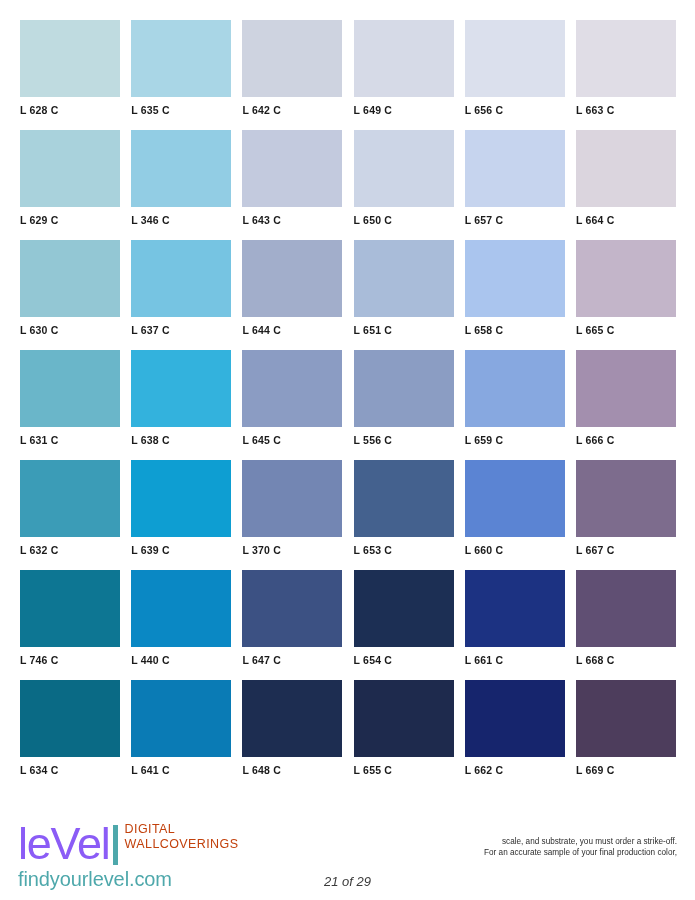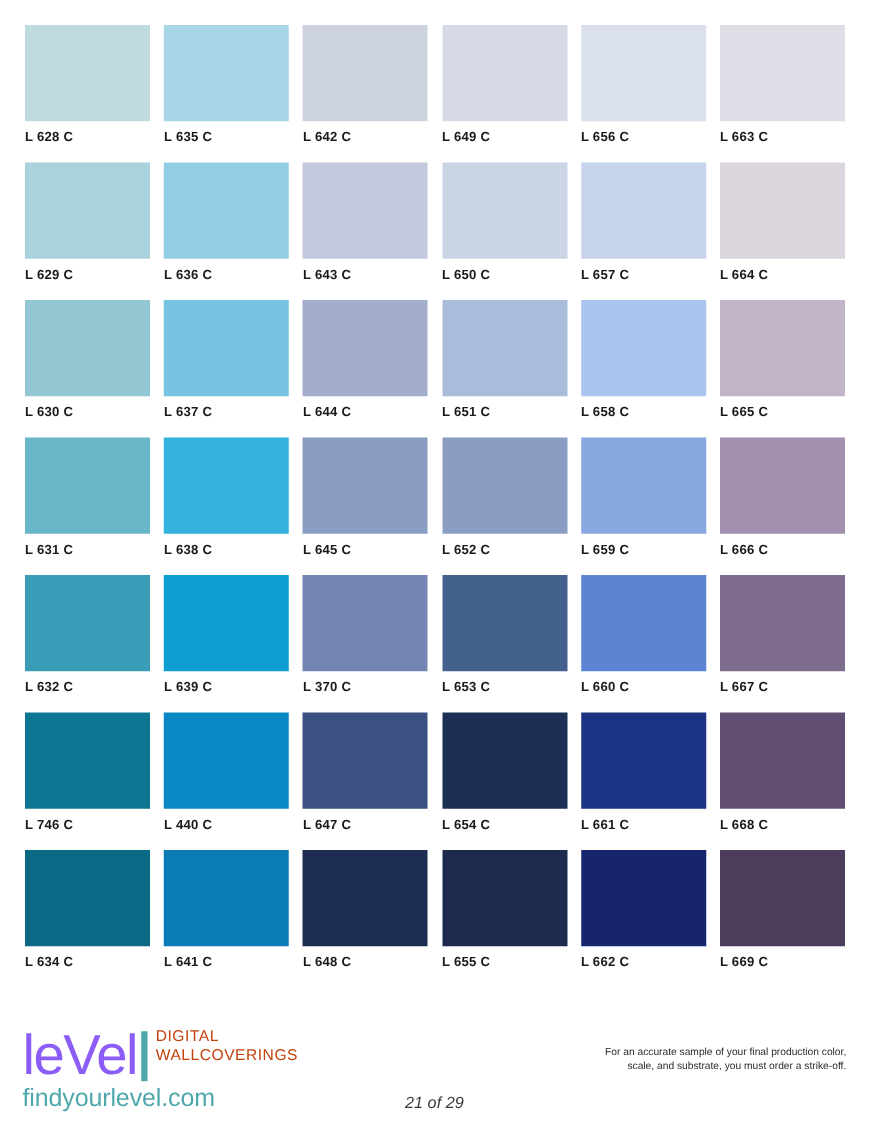--- a/index.html
+++ b/index.html
@@ -144,21 +144,21 @@
       <div class="swatch-cell">
         <div class="swatch-chip" style="background: rgb(224, 221, 230);"></div>
         <div class="swatch-label">L 663 C</div>
       </div>
       <div class="swatch-cell">
         <div class="swatch-chip" style="background: rgb(169, 210, 220);"></div>
         <div class="swatch-label">L 629 C</div>
       </div>
       <div class="swatch-cell">
         <div class="swatch-chip" style="background: rgb(146, 205, 228);"></div>
-        <div class="swatch-label">L 636 C</div>
+        <div class="swatch-label">L 346 C</div>
       </div>
       <div class="swatch-cell">
         <div class="swatch-chip" style="background: rgb(195, 202, 222);"></div>
         <div class="swatch-label">L 643 C</div>
       </div>
       <div class="swatch-cell">
         <div class="swatch-chip" style="background: rgb(204, 213, 230);"></div>
         <div class="swatch-label">L 650 C</div>
       </div>
       <div class="swatch-cell">
@@ -200,21 +200,21 @@
       <div class="swatch-cell">
         <div class="swatch-chip" style="background: rgb(51, 178, 221);"></div>
         <div class="swatch-label">L 638 C</div>
       </div>
       <div class="swatch-cell">
         <div class="swatch-chip" style="background: rgb(139, 156, 195);"></div>
         <div class="swatch-label">L 645 C</div>
       </div>
       <div class="swatch-cell">
         <div class="swatch-chip" style="background: rgb(139, 157, 195);"></div>
-        <div class="swatch-label">L 652 C</div>
+        <div class="swatch-label">L 556 C</div>
       </div>
       <div class="swatch-cell">
         <div class="swatch-chip" style="background: rgb(135, 168, 224);"></div>
         <div class="swatch-label">L 659 C</div>
       </div>
       <div class="swatch-cell">
         <div class="swatch-chip" style="background: rgb(163, 143, 174);"></div>
         <div class="swatch-label">L 666 C</div>
       </div>
       <div class="swatch-cell">
@@ -300,18 +300,18 @@
         <div>DIGITAL</div>
         <div>WALLCOVERINGS</div>
       </span>
     </div>
 
     <div class="logo-url">findyourlevel.com</div>
 
     <div class="page-number">21 of 29</div>
 
     <div class="disclaimer">
+      <div>scale, and substrate, you must order a strike-off.</div>
       <div>For an accurate sample of your final production color,</div>
-      <div>scale, and substrate, you must order a strike-off.</div>
     </div>
 
   </div>
 </div>
 
 </body></html>

